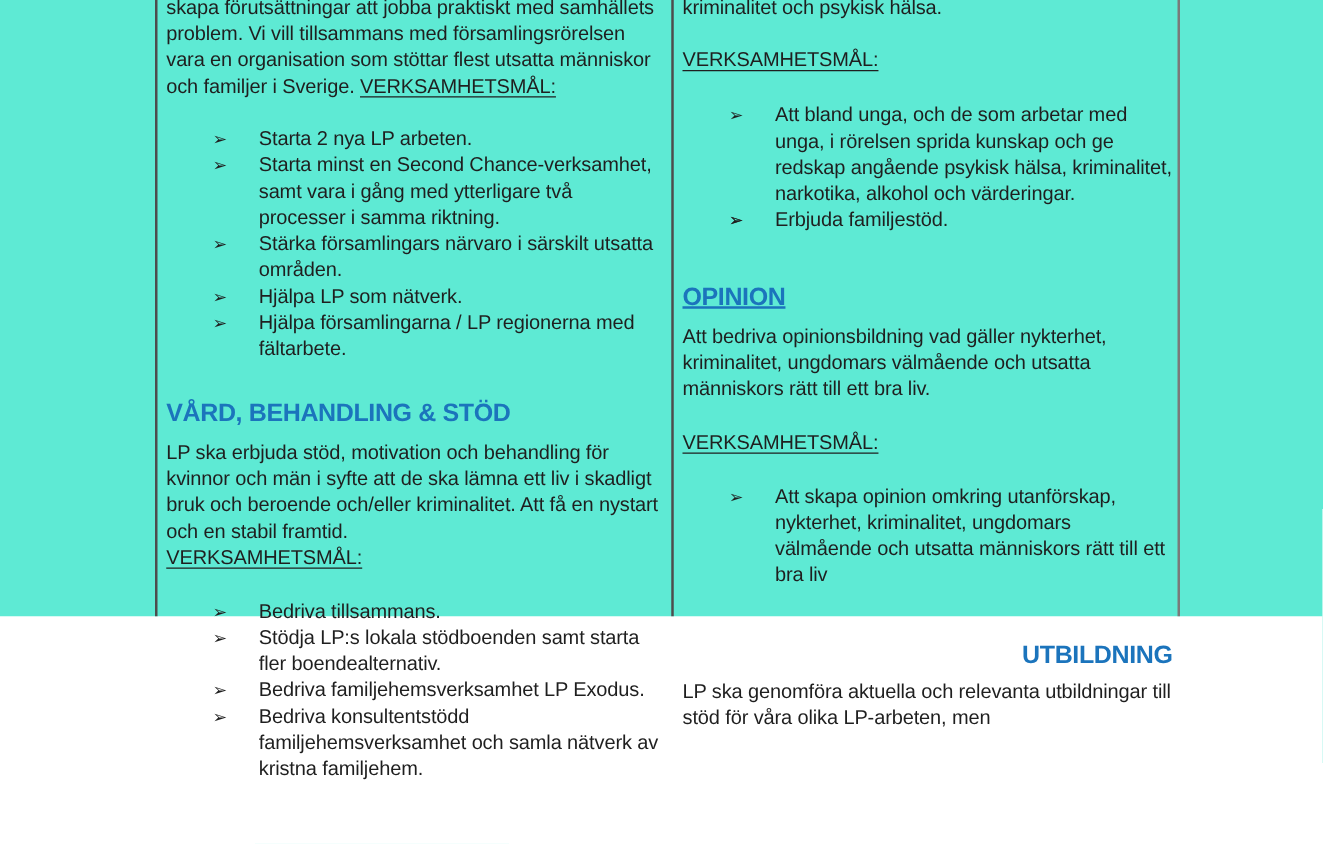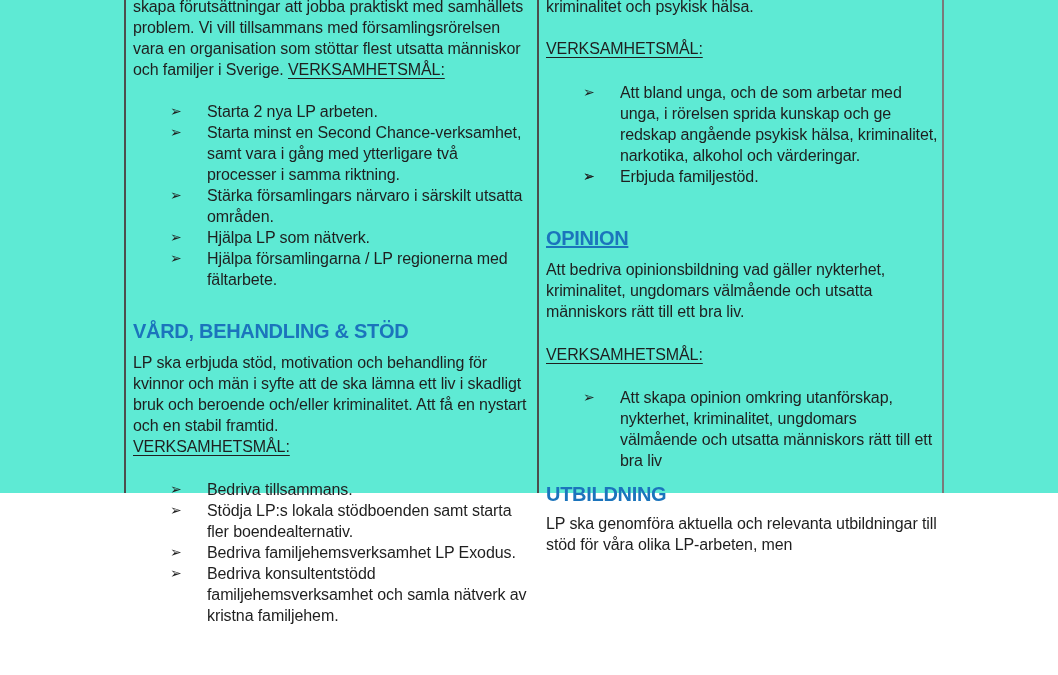--- a/index.html
+++ b/index.html
@@ -60,21 +60,21 @@
   
   .col-left .list-1      { margin-top: 21px; }
   .col-left .heading-1   { margin-top: 28px; margin-bottom: 8px; }
   .col-left .list-2      { margin-top: 22px; }
 
   .col-right .label-1    { margin-top: 21px; }
   .col-right .list-1     { margin-top: 23px; }
   .col-right .heading-1  { margin-top: 38px; margin-bottom: 8px; text-decoration: underline; }
   .col-right .label-2    { margin-top: 22px; }
   .col-right .list-2     { margin-top: 22px; }
-  .col-right .heading-2  { margin-top: 10px; margin-bottom: 6px; }
+  .col-right .heading-2  { margin-top: 40px; margin-bottom: 6px; text-align: right; }
 </style>
 </head>
 <body>
 
 <div class="page">
   <div class="vline left"></div>
   <div class="vline middle"></div>
   <div class="vline right"></div>
 
   <div class="col col-left">

